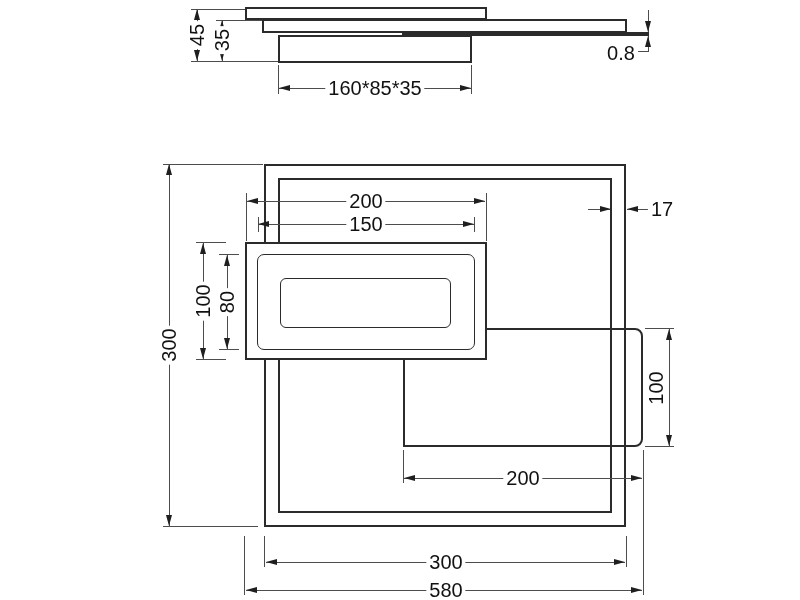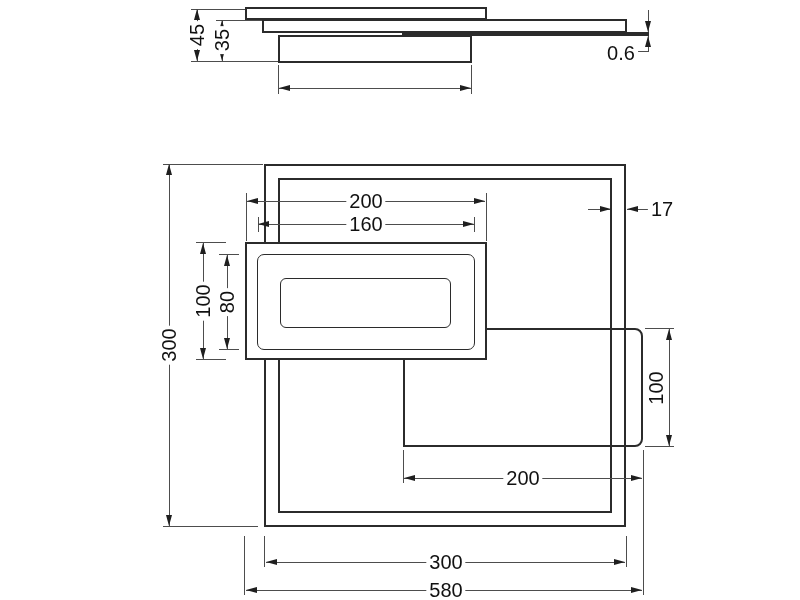--- a/index.html
+++ b/index.html
@@ -122,25 +122,26 @@
   <div class="ah l" style="left:266px;top:558.5px;"></div>
   <div class="ah r" style="left:614px;top:558.5px;"></div>
 
   <div class="ln hl" style="left:246px;top:590px;width:396px;"></div>
   <div class="ln vl" style="left:244px;top:536px;height:59px;"></div>
   <div class="ah l" style="left:246px;top:586.5px;"></div>
   <div class="ah r" style="left:631px;top:586.5px;"></div>
 
   <div class="lbl rot" style="left:197px;top:35px;">45</div>
   <div class="lbl rot" style="left:222px;top:40px;">35</div>
-  <div class="lbl" style="left:621px;top:53px;">0.6</div>
+  <div class="lbl" style="left:375px;top:88px;">160*85*35</div>
+  <div class="lbl" style="left:621px;top:53px;">0.8</div>
 
   <div class="lbl rot" style="left:169px;top:345px;">300</div>
   <div class="lbl" style="left:366px;top:201px;">200</div>
-  <div class="lbl" style="left:366px;top:224px;">160</div>
+  <div class="lbl" style="left:366px;top:224px;">150</div>
   <div class="lbl" style="left:662px;top:209px;">17</div>
   <div class="lbl rot" style="left:203px;top:301px;">100</div>
   <div class="lbl rot" style="left:227px;top:302px;">80</div>
   <div class="lbl rot" style="left:656px;top:388px;">100</div>
   <div class="lbl" style="left:523px;top:478px;">200</div>
   <div class="lbl" style="left:446px;top:562px;">300</div>
   <div class="lbl" style="left:446px;top:590px;">580</div>
 
 </div>
 

